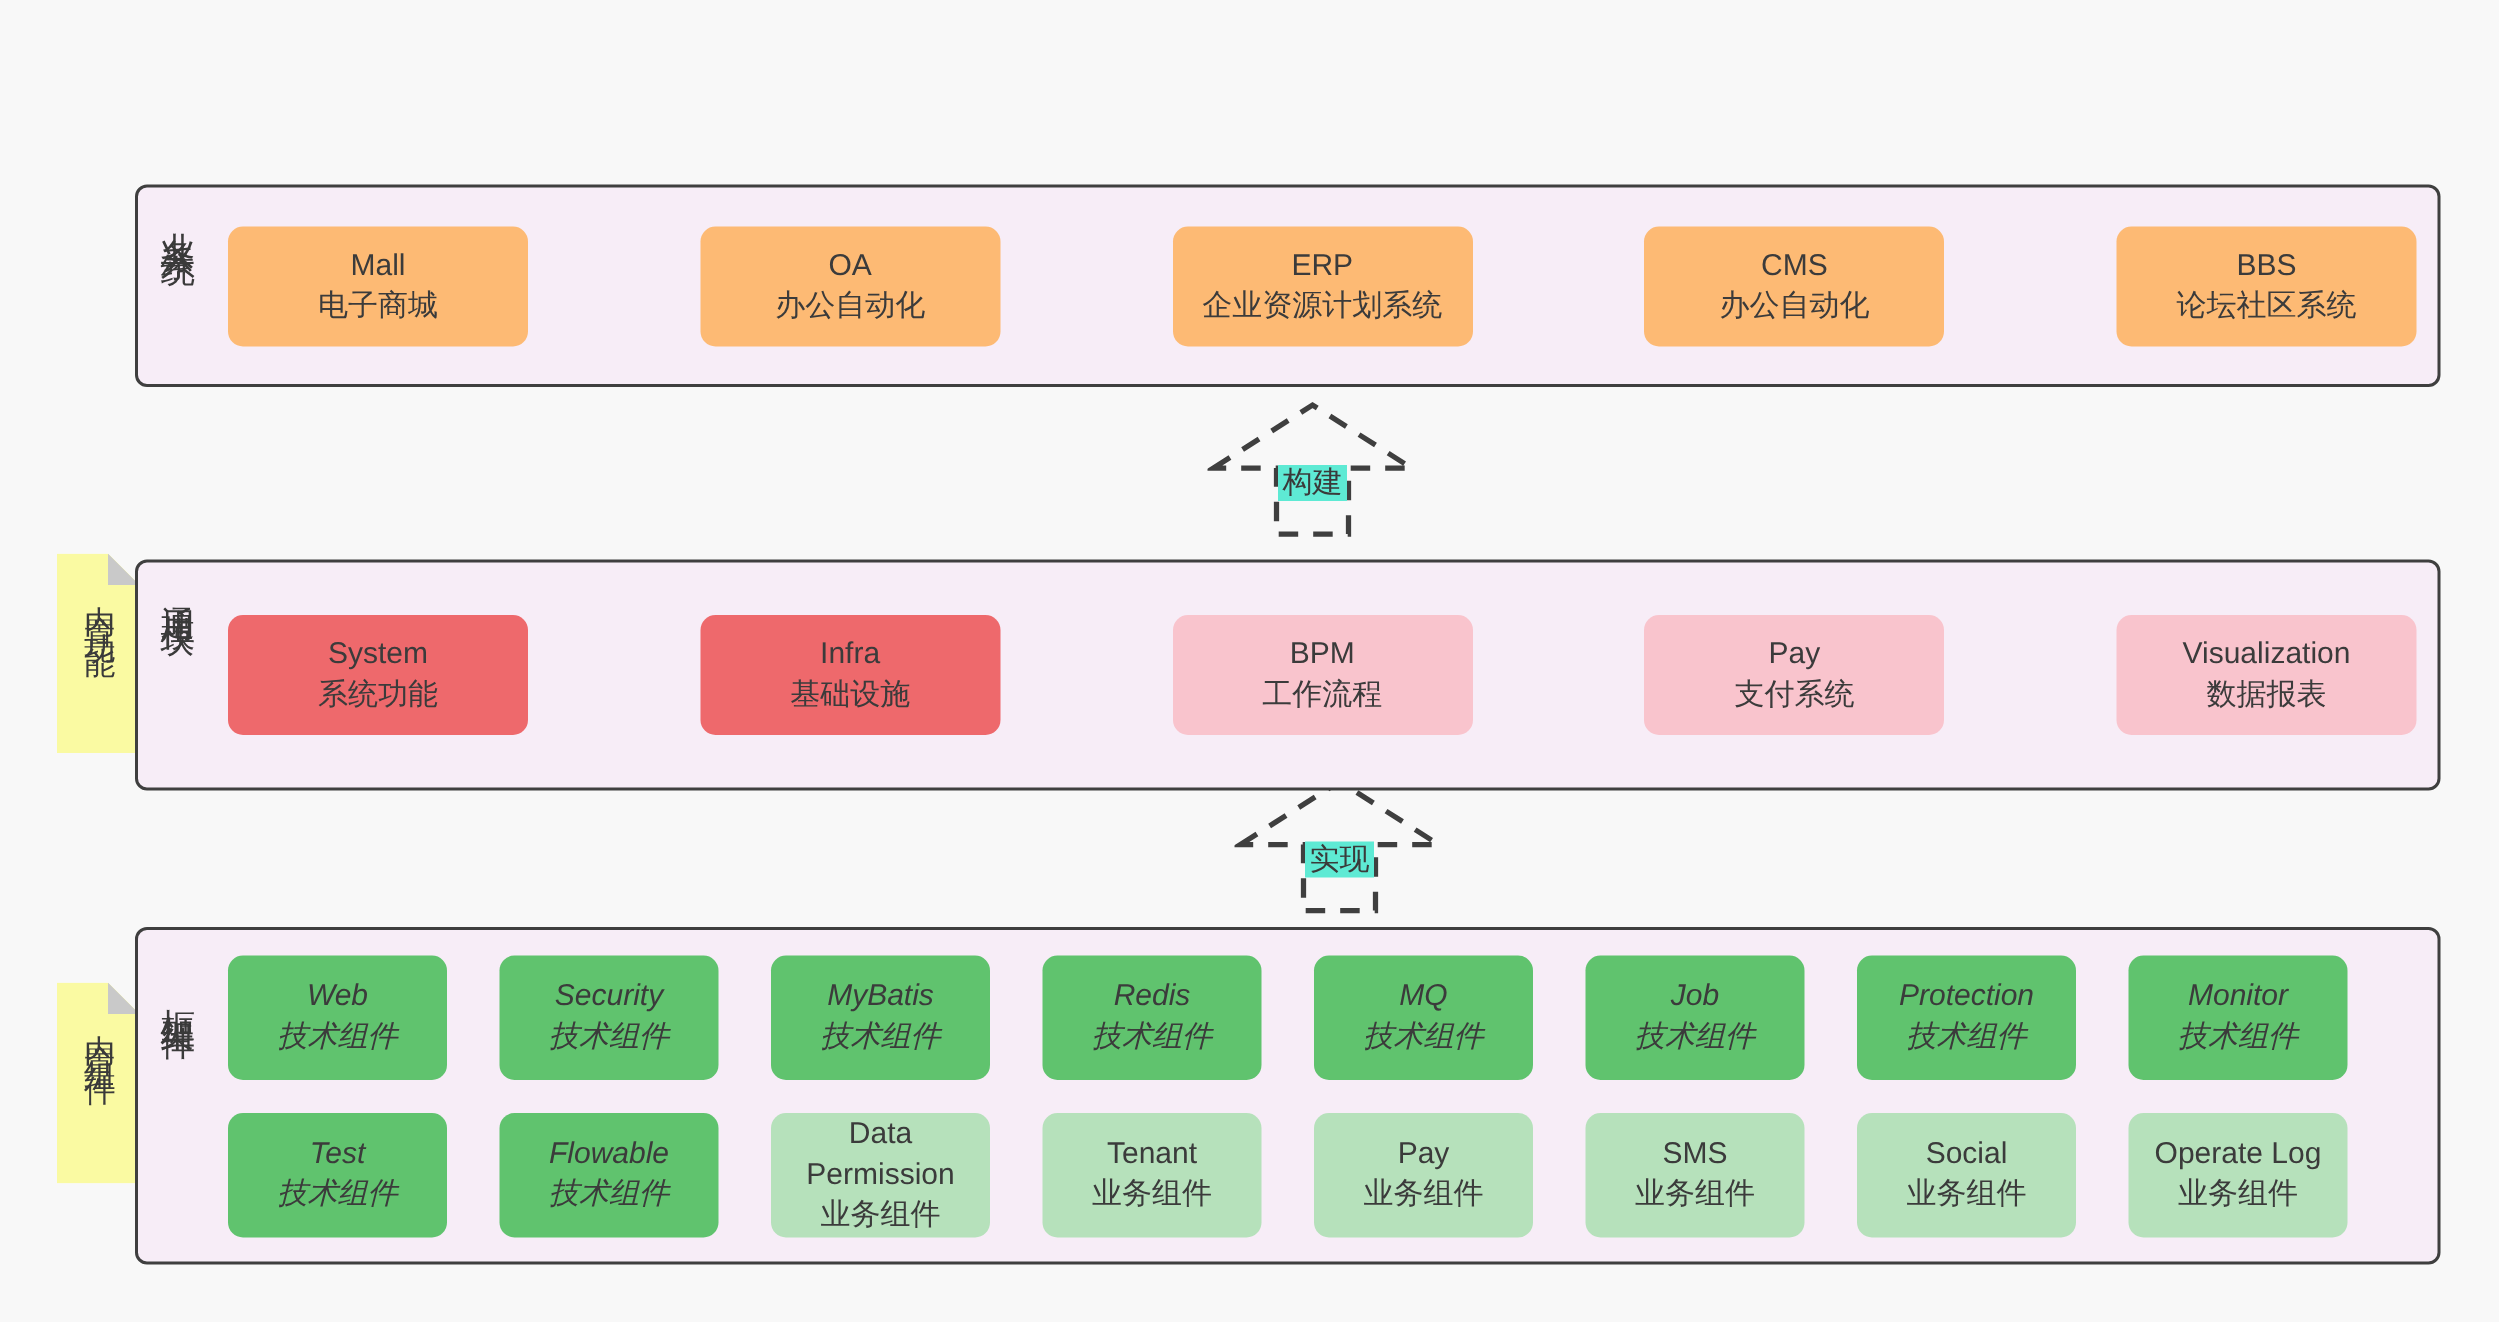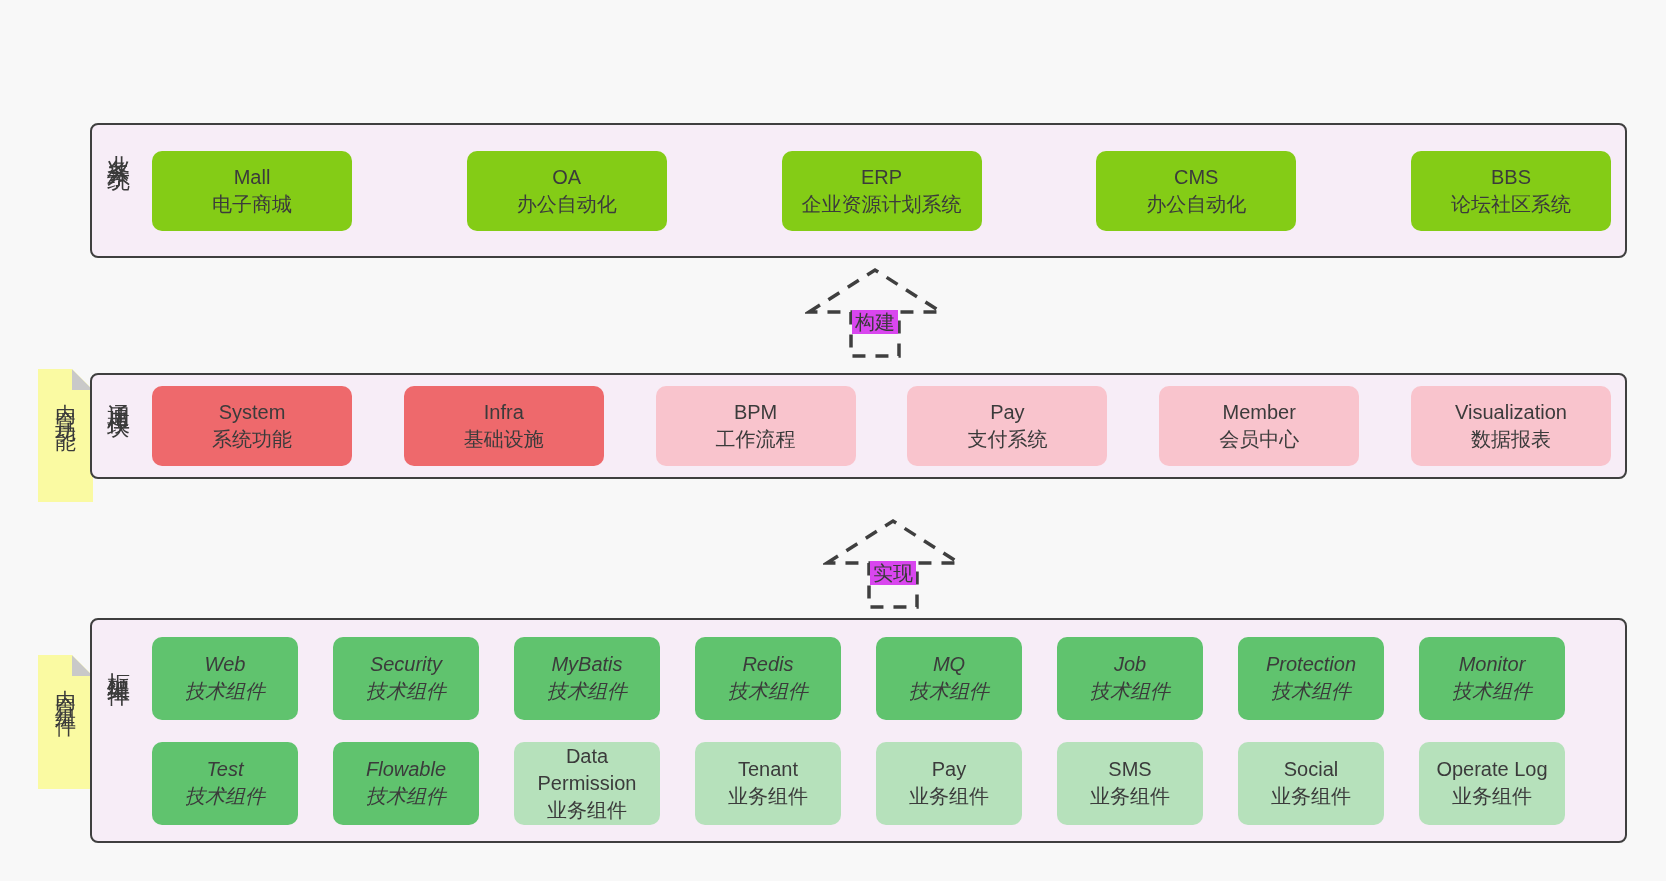--- a/index.html
+++ b/index.html
@@ -15,21 +15,21 @@
 
   
   .layer {
     position:absolute;
     background:#f7edf7;
     border:2px solid #3f3f3f;
     border-radius:8px;
     z-index:2;
   }
   #layer-business   { left:90px;  top:123px; width:1537px; height:135px; }
-  #layer-modules    { left:90px;  top:373px; width:1537px; height:106px; }
+  #layer-modules    { left:90px;  top:373px; width:1537px; height:154px; }
   #layer-components { left:90px;  top:618px; width:1537px; height:225px; }
 
   .layer-label {
     position:absolute;
     left:12px;
     writing-mode:vertical-rl;
     text-orientation:upright;
     font-size:23px;
     letter-spacing:4px;
     color:#3a3a3a;
@@ -55,42 +55,42 @@
     border-radius:10px;
     display:flex; flex-direction:column;
     align-items:center; justify-content:center;
     text-align:center;
     font-size:20px; line-height:27px;
     color:#3b3b3b;
     padding:0 4px;
   }
   #layer-components .box { width:146px; height:83px; }
 
-  .v-blue        { background:#84cc16; }
+  .v-blue        { background:#fdba74; }
   .v-red         { background:#ee696c; }
   .v-pink        { background:#f9c4cd; }
   .v-green       { background:#60c36e;font-style:italic; }
   .v-green-light { background:#b6e1bb; }
 
   
   .arrow { position:absolute; width:140px; height:94px; z-index:1; }
   #arrow-build     { left:805px; top:266px; }
   #arrow-implement { left:823px; top:517px; }
   .arrow svg { position:absolute; inset:0; }
   .arrow path {
     fill:none;
     stroke:#3f3f3f;
     stroke-width:3.5;
     stroke-dasharray:13 10;
   }
   .arrow-label {
     position:absolute;
     left:50%; top:44px;
     transform:translateX(-50%);
-    background:#d946ef;
+    background:#5eead4;
     font-size:20px;
     line-height:24px;
     padding:0 3px;
     white-space:nowrap;
     color:#3a3a3a;
   }
 
   
   .note {
     position:absolute;
@@ -179,24 +179,20 @@
           </div>
           <div class="box v-pink">
             <div class="box-name">BPM</div>
             <div class="box-sub">工作流程</div>
           </div>
           <div class="box v-pink">
             <div class="box-name">Pay</div>
             <div class="box-sub">支付系统</div>
           </div>
           <div class="box v-pink">
-            <div class="box-name">Member</div>
-            <div class="box-sub">会员中心</div>
-          </div>
-          <div class="box v-pink">
             <div class="box-name">Visualization</div>
             <div class="box-sub">数据报表</div>
           </div>
         </div>
       </div>
   </section>
 
   <div class="arrow" id="arrow-implement">
     <svg viewBox="0 0 140 94">
       <path d="M4,46 L70,4 L136,46 L94,46 L94,90 L46,90 L46,46 Z"></path>

